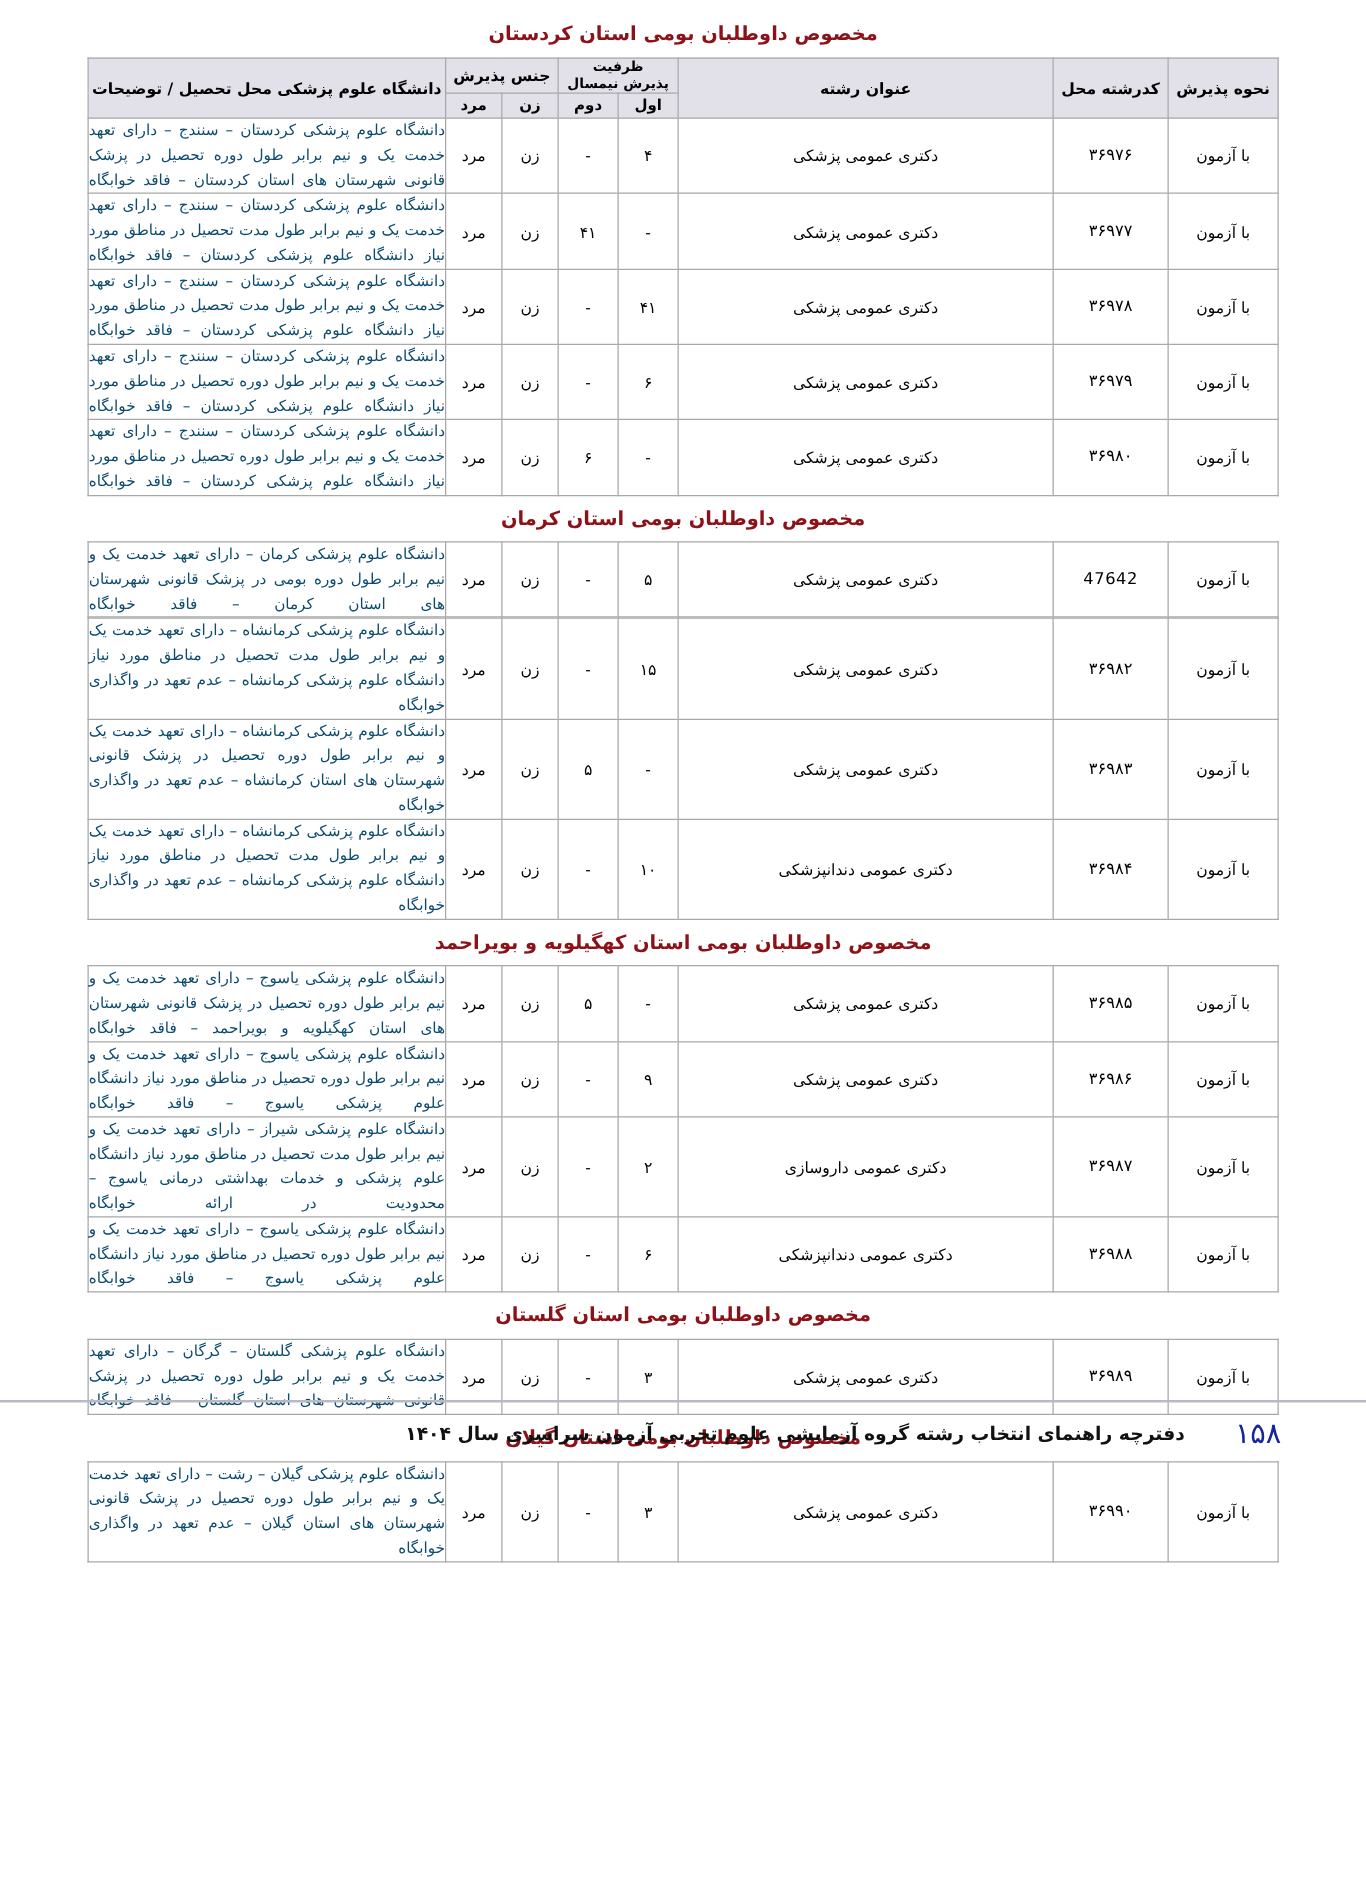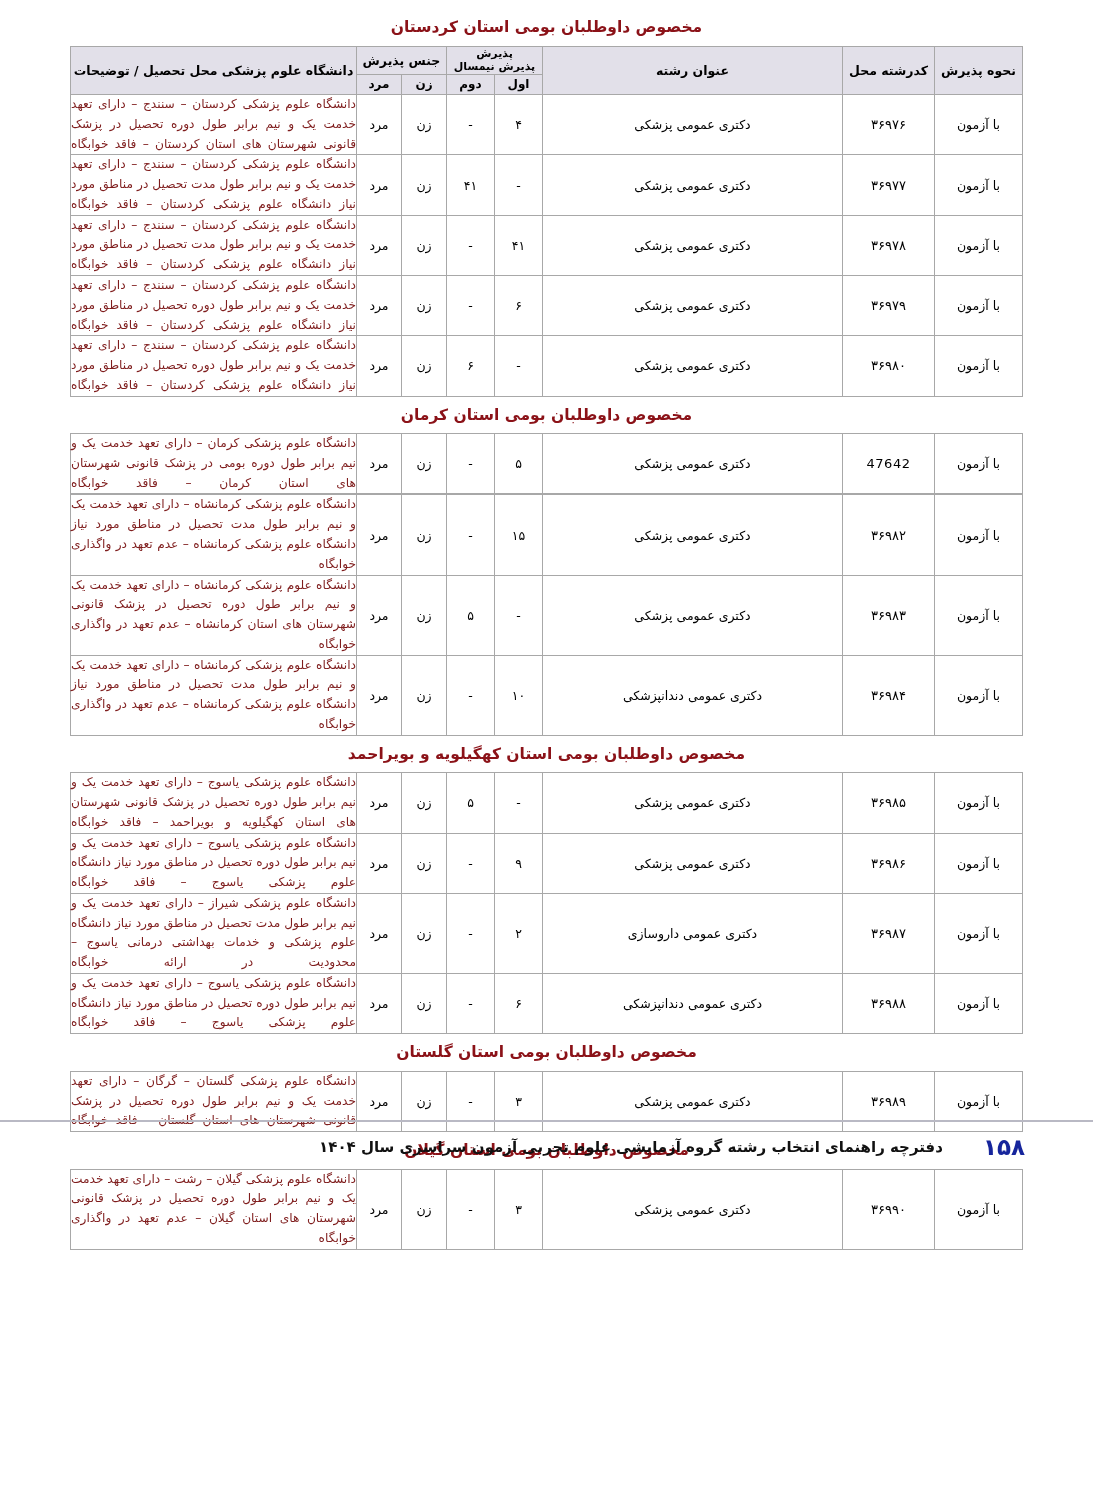--- a/index.html
+++ b/index.html
@@ -87,21 +87,21 @@
     font-size: 12.5px;
     color: #000;
     padding: 3px 6px;
   }
   td.cell-desc {
     text-align: justify;
     text-align-last: justify;
     font-size: 12.2px;
     line-height: 1.62;
     padding: 4px 6px 4px 6px;
-    color: #7f1d1d;
+    color: #0c4a6e;
   }
 
   .footer {
     position: absolute;
     bottom: 0;
     right: 0;
     left: 0;
     height: 52px;
     border-top: 2px solid #b9b9c4;
     box-sizing: border-box;
@@ -114,21 +114,21 @@
   }
   .footer-text {
     font-size: 15px;
     font-weight: bold;
     color: #111;
     flex: 0 0 auto;
     margin-right: 40px;
   }
   .footer-page {
     font-size: 23px;
-    font-weight: bold;
+    font-weight: normal;
     color: #16259c;
     margin-right: 28px;
     letter-spacing: 1px;
   }
 </style>
 </head>
 <body>
 
 <div class="page">
   <div class="content" id="content-root">
@@ -143,21 +143,21 @@
           <col class="c-female">
           <col class="c-male">
           <col class="c-desc">
         </colgroup>
         <thead>
           <tr>
             <th rowspan="2">نحوه پذیرش</th>
             <th rowspan="2">کدرشته محل</th>
             <th rowspan="2">عنوان رشته</th>
             <th class="small" colspan="2">
-              <div>پذیرش</div>
+              <div>ظرفیت</div>
               <div>پذیرش نیمسال</div>
             </th>
             <th colspan="2">جنس پذیرش</th>
             <th rowspan="2">دانشگاه علوم پزشکی محل تحصیل / توضیحات</th>
           </tr>
           <tr>
             <th class="sub">اول</th>
             <th class="sub">دوم</th>
             <th class="sub">زن</th>
             <th class="sub">مرد</th>

